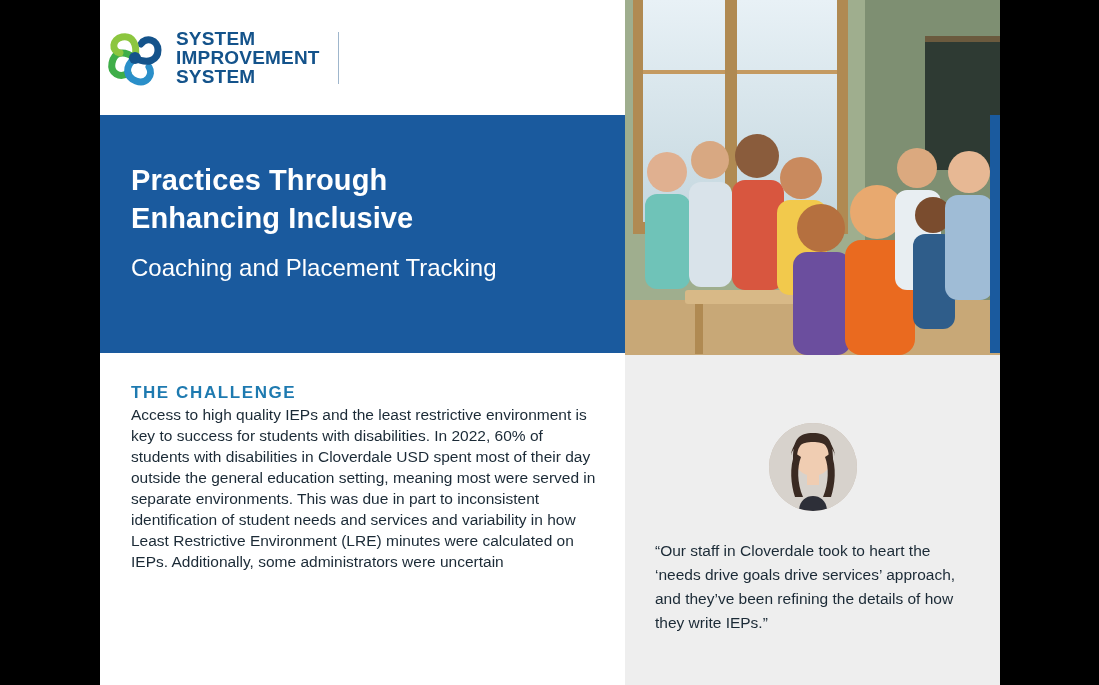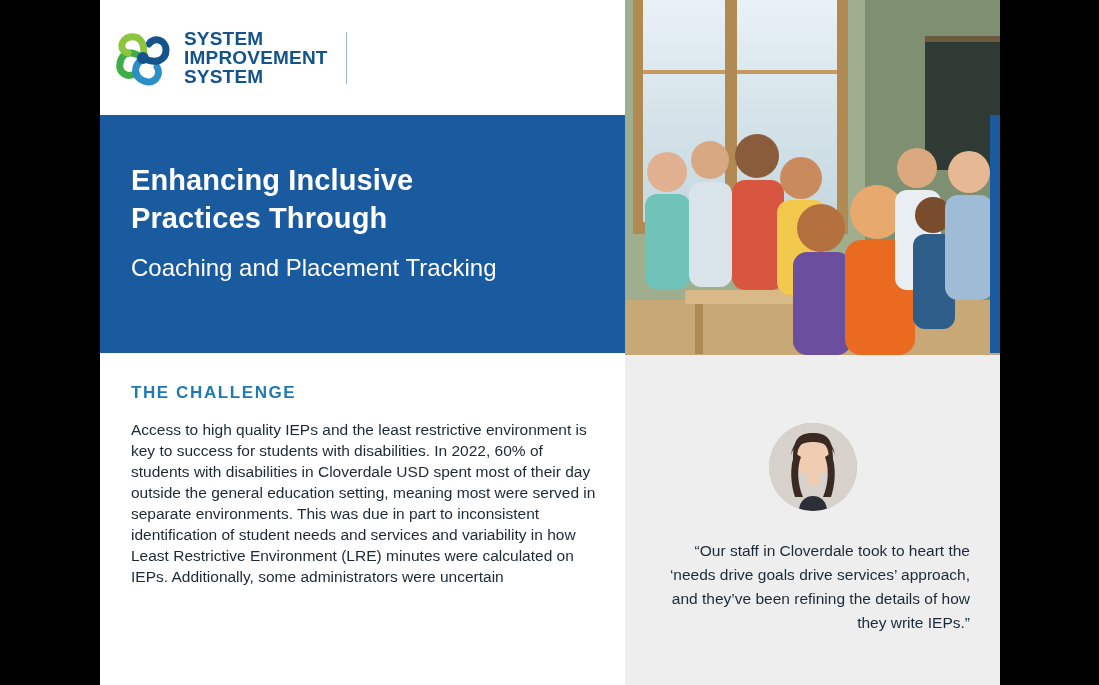--- a/index.html
+++ b/index.html
@@ -37,21 +37,21 @@
 
   
   .header {
     position: absolute;
     left: 0; top: 0;
     width: 525px;
     height: 115px;
     background: #ffffff;
     display: flex;
     align-items: center;
-    padding-left: 12px;
+    padding-left: 4px;
     box-sizing: border-box;
   }
   .logo-mark {
     width: 62px;
     height: 62px;
     flex: 0 0 62px;
     margin-right: 10px;
   }
   .logo-text {
     font-weight: bold;
@@ -129,39 +129,39 @@
     height: 332px;
     background: #ffffff;
     box-sizing: border-box;
     padding: 30px 28px 0 31px;
   }
   .section-head {
     color: #1e7ab0;
     font-size: 17px;
     font-weight: bold;
     letter-spacing: 1.6px;
-    margin-bottom: 16px;
+    margin-bottom: 1px;
   }
   .body-text {
     color: #1b2a36;
     font-size: 15.5px;
     line-height: 21px;
   }
 
   
   .quote-col {
     position: absolute;
     left: 525px;
     top: 355px;
     width: 375px;
     height: 330px;
     background: #eeeeee;
     box-sizing: border-box;
     padding: 68px 30px 0 30px;
-    text-align: right;
+    text-align: left;
   }
   .avatar {
     width: 88px;
     height: 88px;
     border-radius: 50%;
     margin: 0 auto 28px auto;
     overflow: hidden;
     background: #c8b9ad;
     position: relative;
   }
@@ -249,22 +249,22 @@
         <circle cx="344" cy="172" r="21" fill="#e7b894"></circle>
           <rect x="320" y="195" width="48" height="105" rx="13" fill="#9fbcd6"></rect>
       </g>
       <rect x="0" y="0" width="375" height="355" fill="none"></rect>
     </svg>
   </div>
   <div class="photo-right-blue"></div>
 
   <div class="title-block">
     <div class="title-main">
+      <div>Practices Through</div>
       <div>Enhancing Inclusive</div>
-      <div>Practices Through</div>
     </div>
     <div class="title-sub">Coaching and Placement Tracking</div>
   </div>
 
   <div class="body-col">
     <div class="section-head">THE CHALLENGE</div>
     <div class="body-text">Access to high quality IEPs and the least restrictive environment is key to success for students with disabilities.  In 2022, 60% of students with disabilities in Cloverdale USD spent most of their day outside the general education setting, meaning most were served in separate environments. This was due in part to inconsistent identification of student needs and services and variability in how Least Restrictive Environment (LRE) minutes were calculated on IEPs. Additionally, some administrators were uncertain</div>
   </div>
 
   <div class="quote-col">

